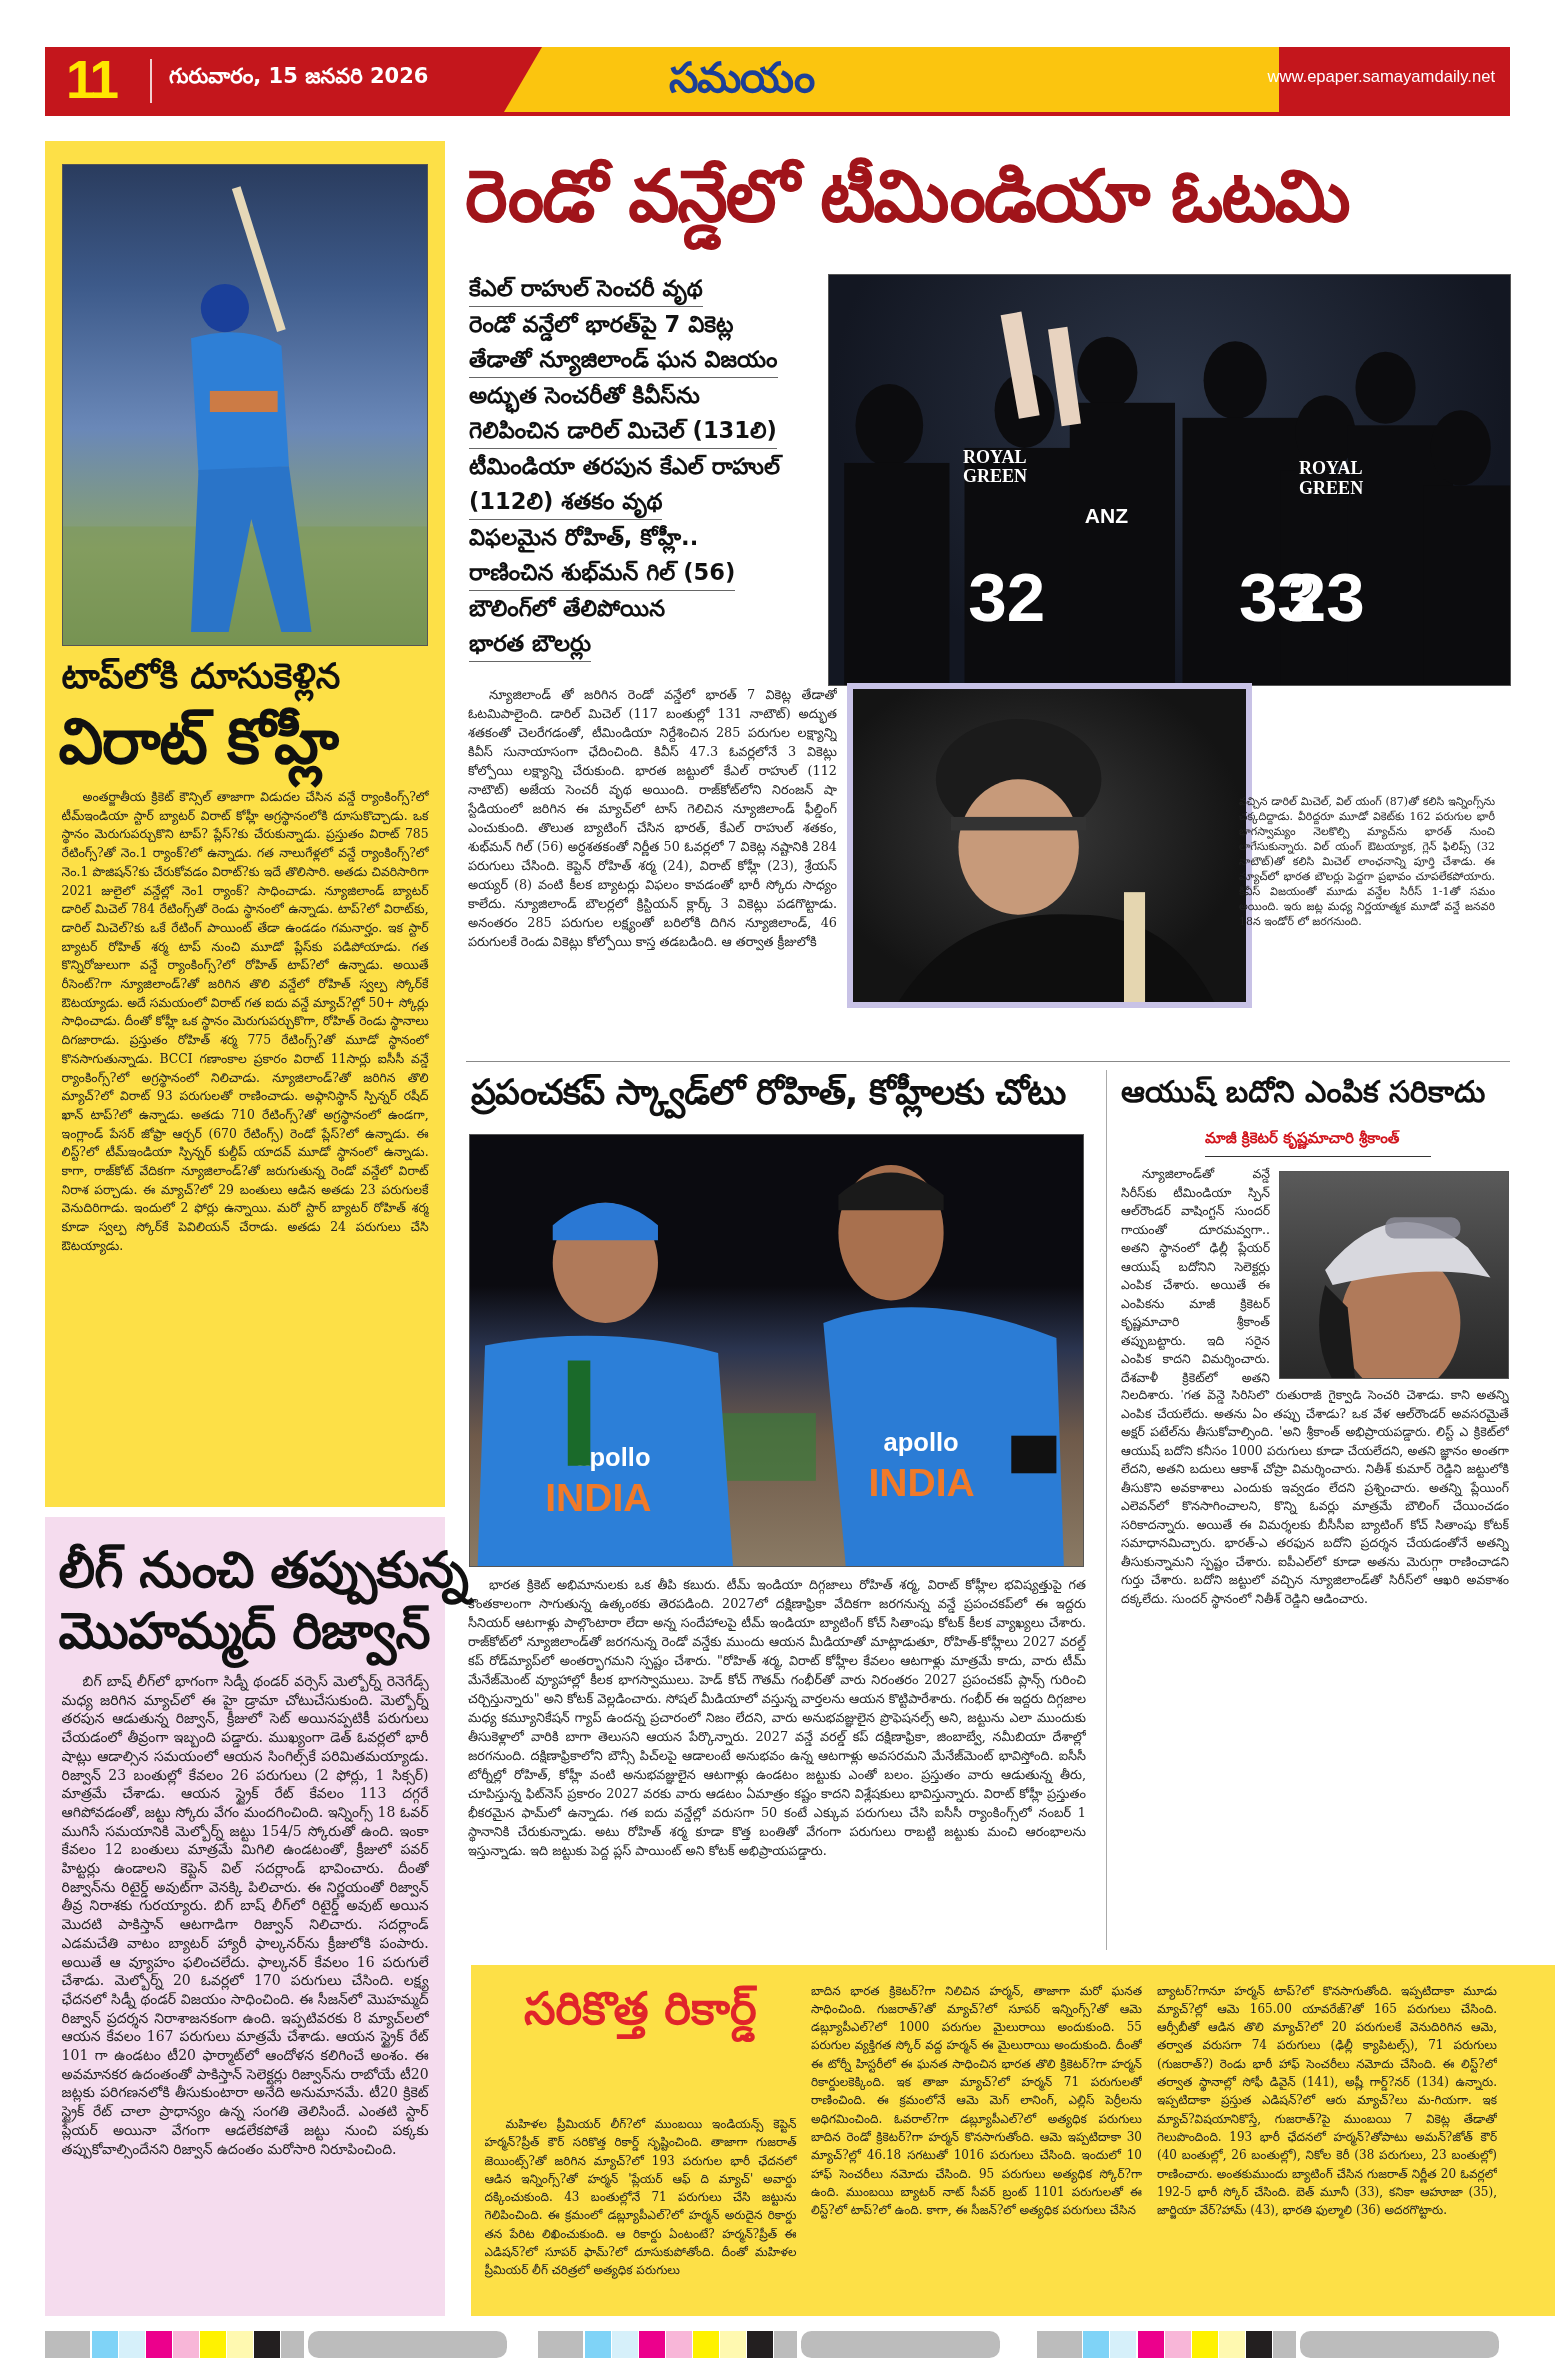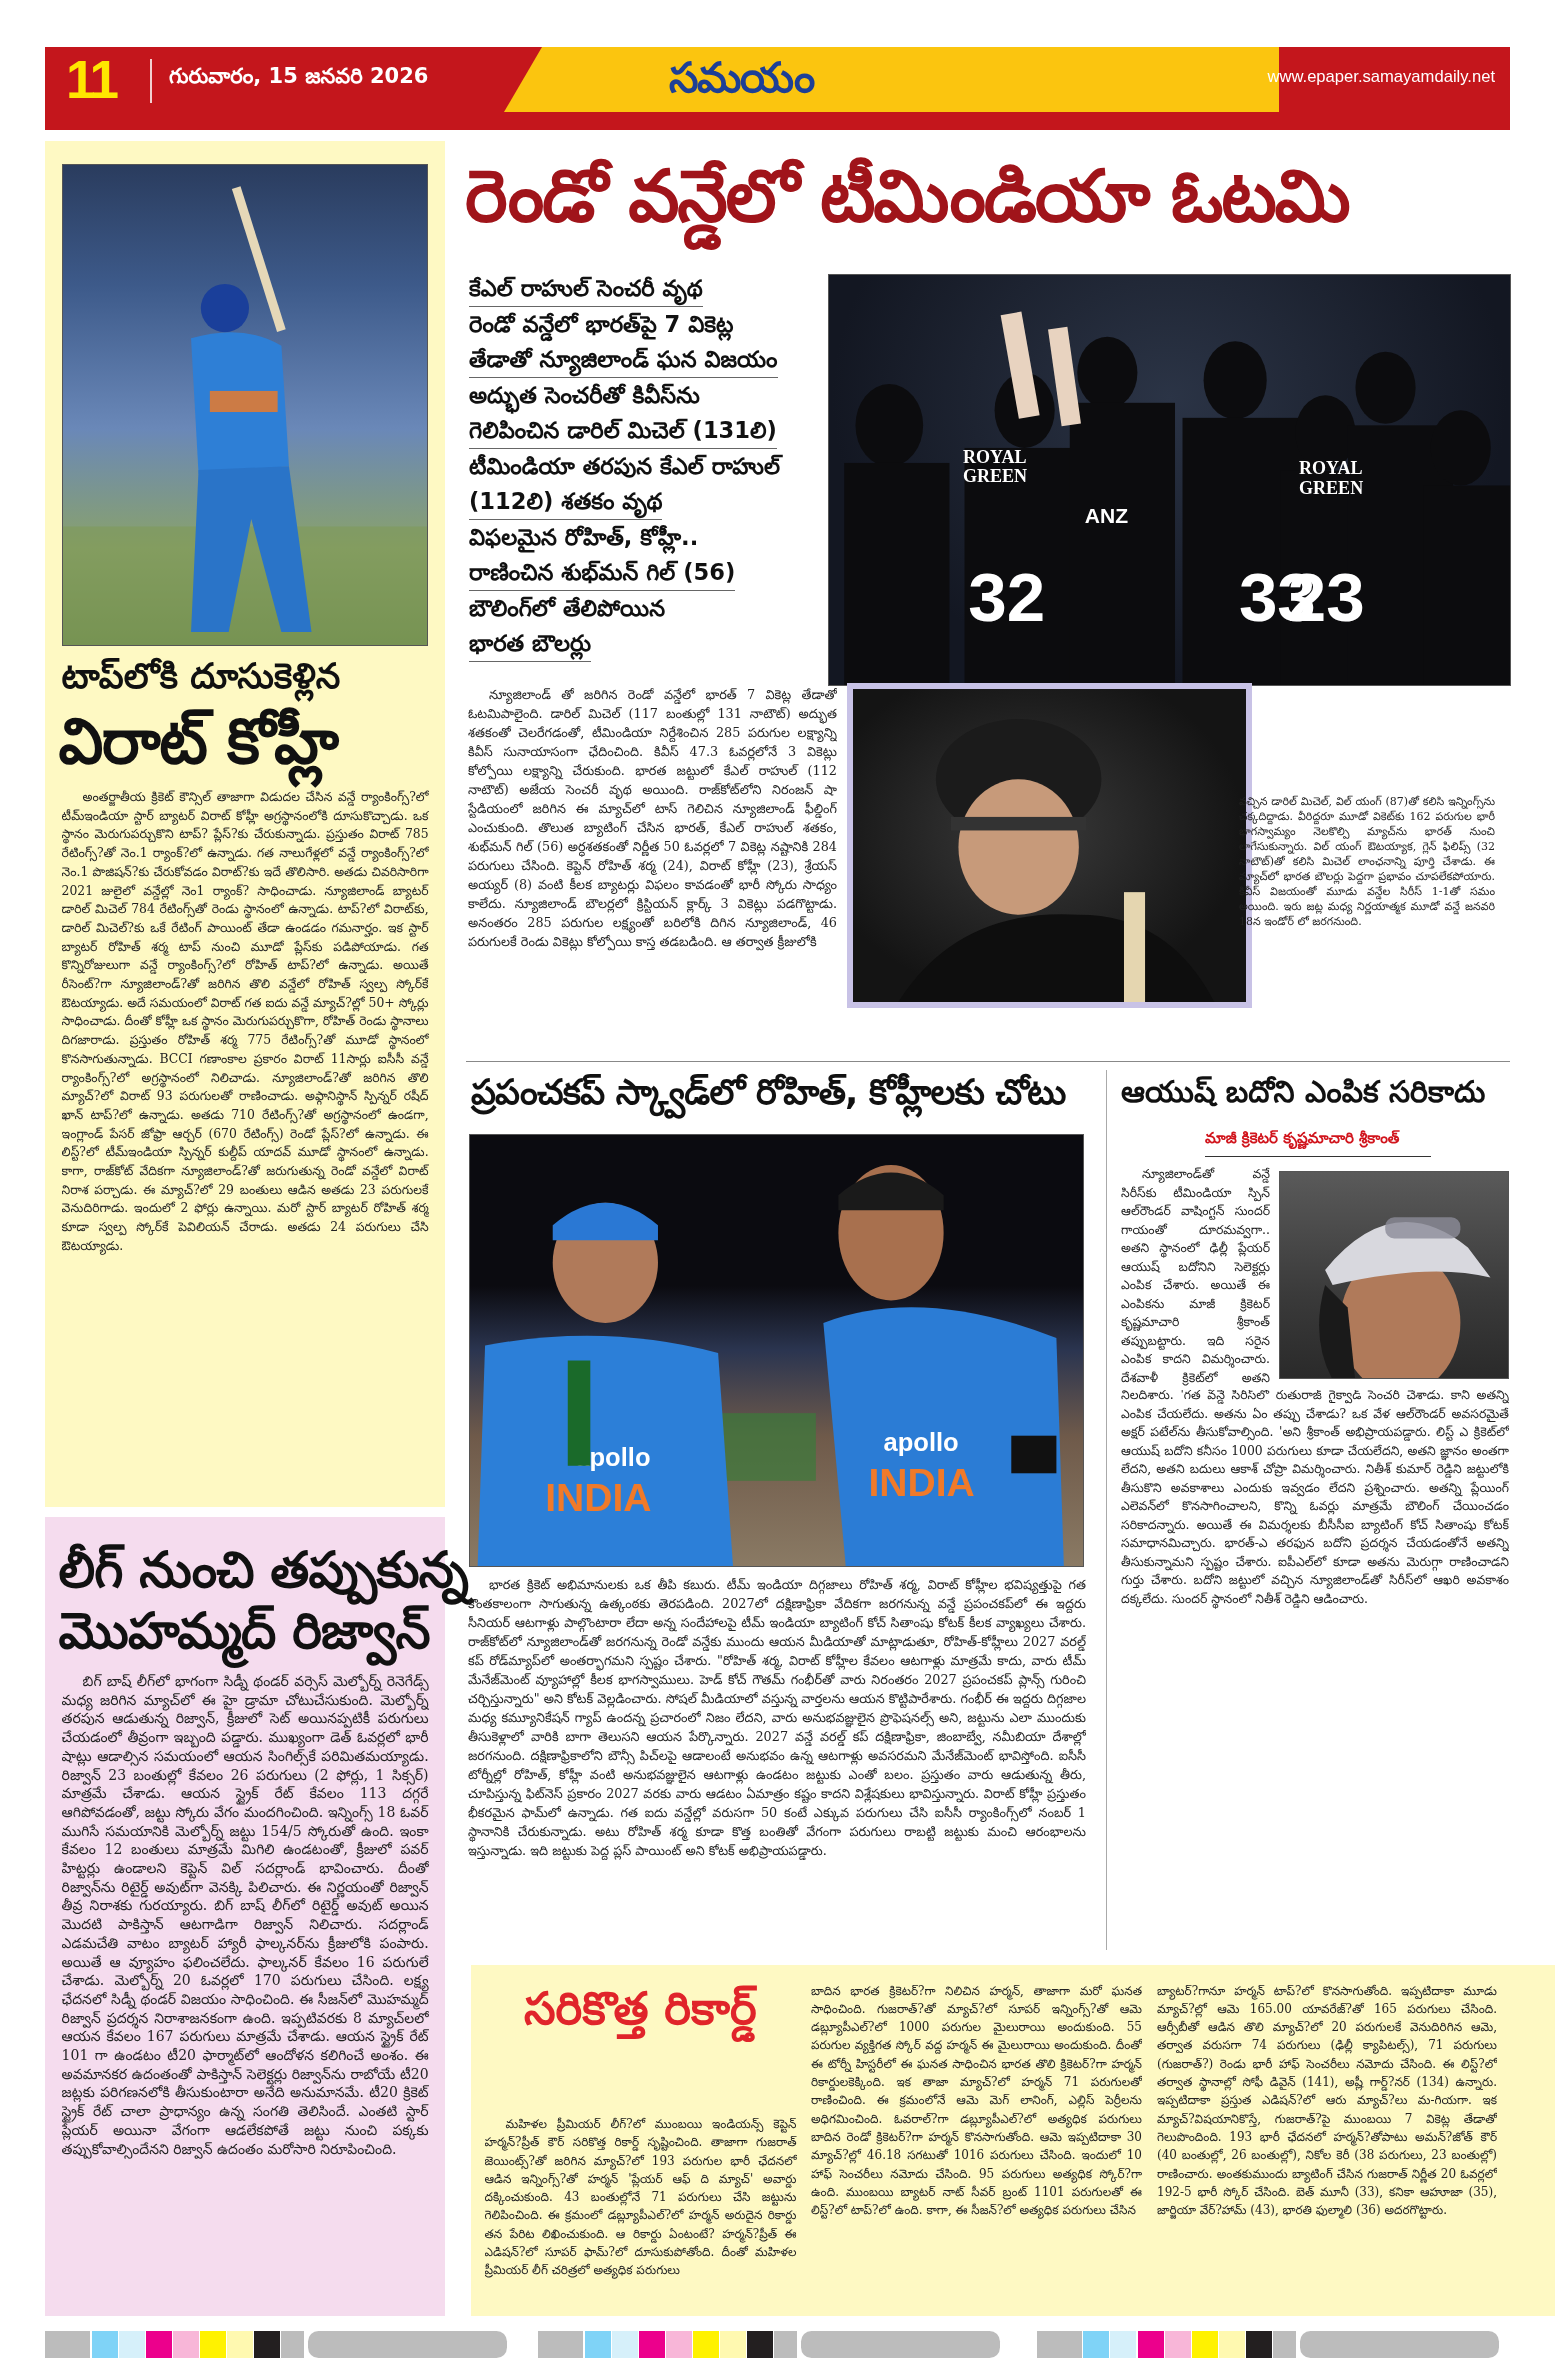--- a/index.html
+++ b/index.html
@@ -1,28 +1,28 @@
 <!DOCTYPE html>
 <html style="font-size:12px"><head>
 <meta charset="utf-8">
 <style>
 *{box-sizing:border-box;margin:0;padding:0}
 html,body{width:1555px;height:2377px;background:#fff;overflow:hidden}
 body{position:relative;font-family:"DejaVu Serif",serif;color:#1a1a1a}
 .abs{position:absolute}
 
-#mast{left:45px;top:47px;width:1465px;height:83px;background:#c4161c}
+#mast{left:45px;top:47px;width:1465px;height:69px;background:#c4161c}
 #mast .yellow{position:absolute;left:459px;top:0;width:775px;height:65px;background:#fbc50f;clip-path:polygon(38px 0,100% 0,100% 100%,0 100%)}
 #mast .pnum{position:absolute;left:21px;top:3px;font:bold 53px "Liberation Sans",sans-serif;color:#ffe600;letter-spacing:-3px;line-height:59px}
 #mast .sep{position:absolute;left:105px;top:12px;width:1.5px;height:44px;background:#f2d0d0}
 #mast .date{position:absolute;left:124px;top:16.6px;font:bold 21px "DejaVu Sans",sans-serif;color:#fff}
 #mast .brand{position:absolute;left:624px;top:6px;font:bold 42px "DejaVu Sans",sans-serif;color:#1d3f96;letter-spacing:-1.5px}
 #mast .url{position:absolute;right:15px;top:19.6px;font:16.6px "Liberation Sans",sans-serif;color:#fff}
 
-.blue{background:#fef9c3}
+.blue{background:#fde047}
 .pink{background:#f5dcee}
 .lav{background:#c8c2e6}
 .photo{position:absolute;overflow:hidden;border:0.8px solid #555}
 .body{font-size:12.8px;line-height:19px;text-align:justify;color:#222}
 .body p{text-indent:21px}
 .rule{position:absolute;height:0.8px;background:#888}
 .vrule{position:absolute;width:0.8px;background:#aaa}
 .h-red{color:#a0141a;font-family:"DejaVu Sans",sans-serif;font-weight:bold}
 .cmyk{position:absolute;top:2331px;height:27px}
 </style>

